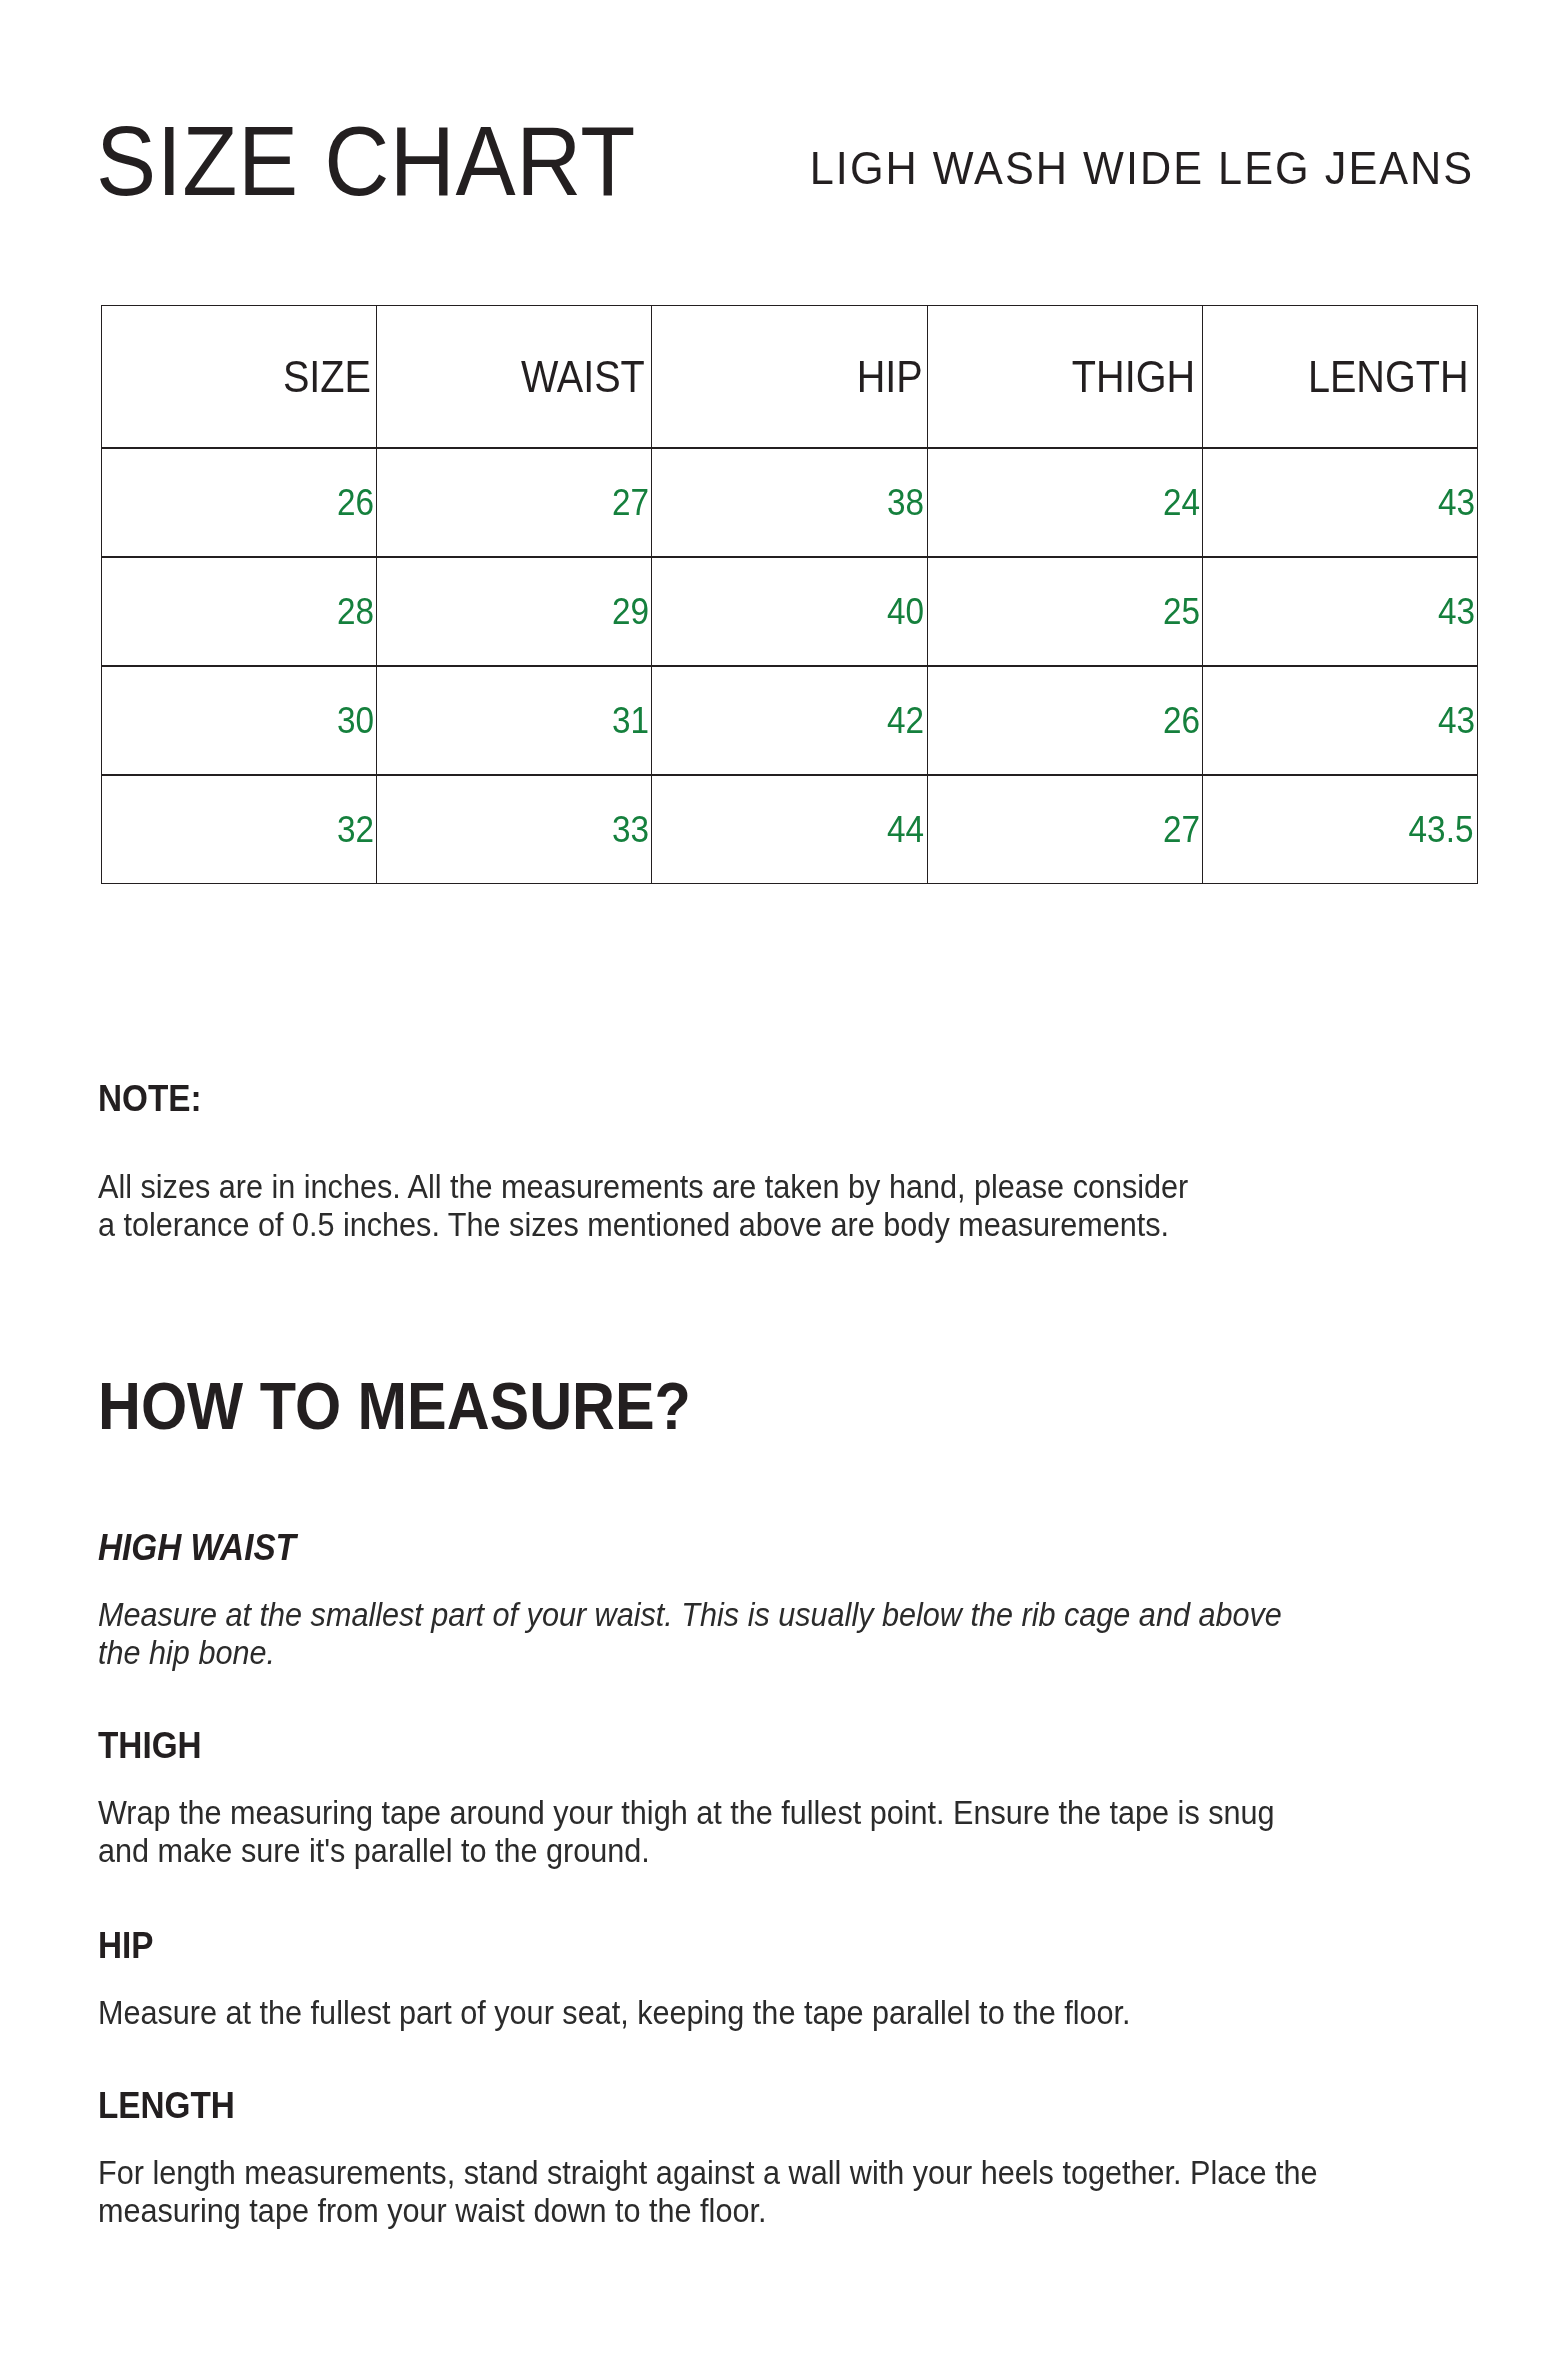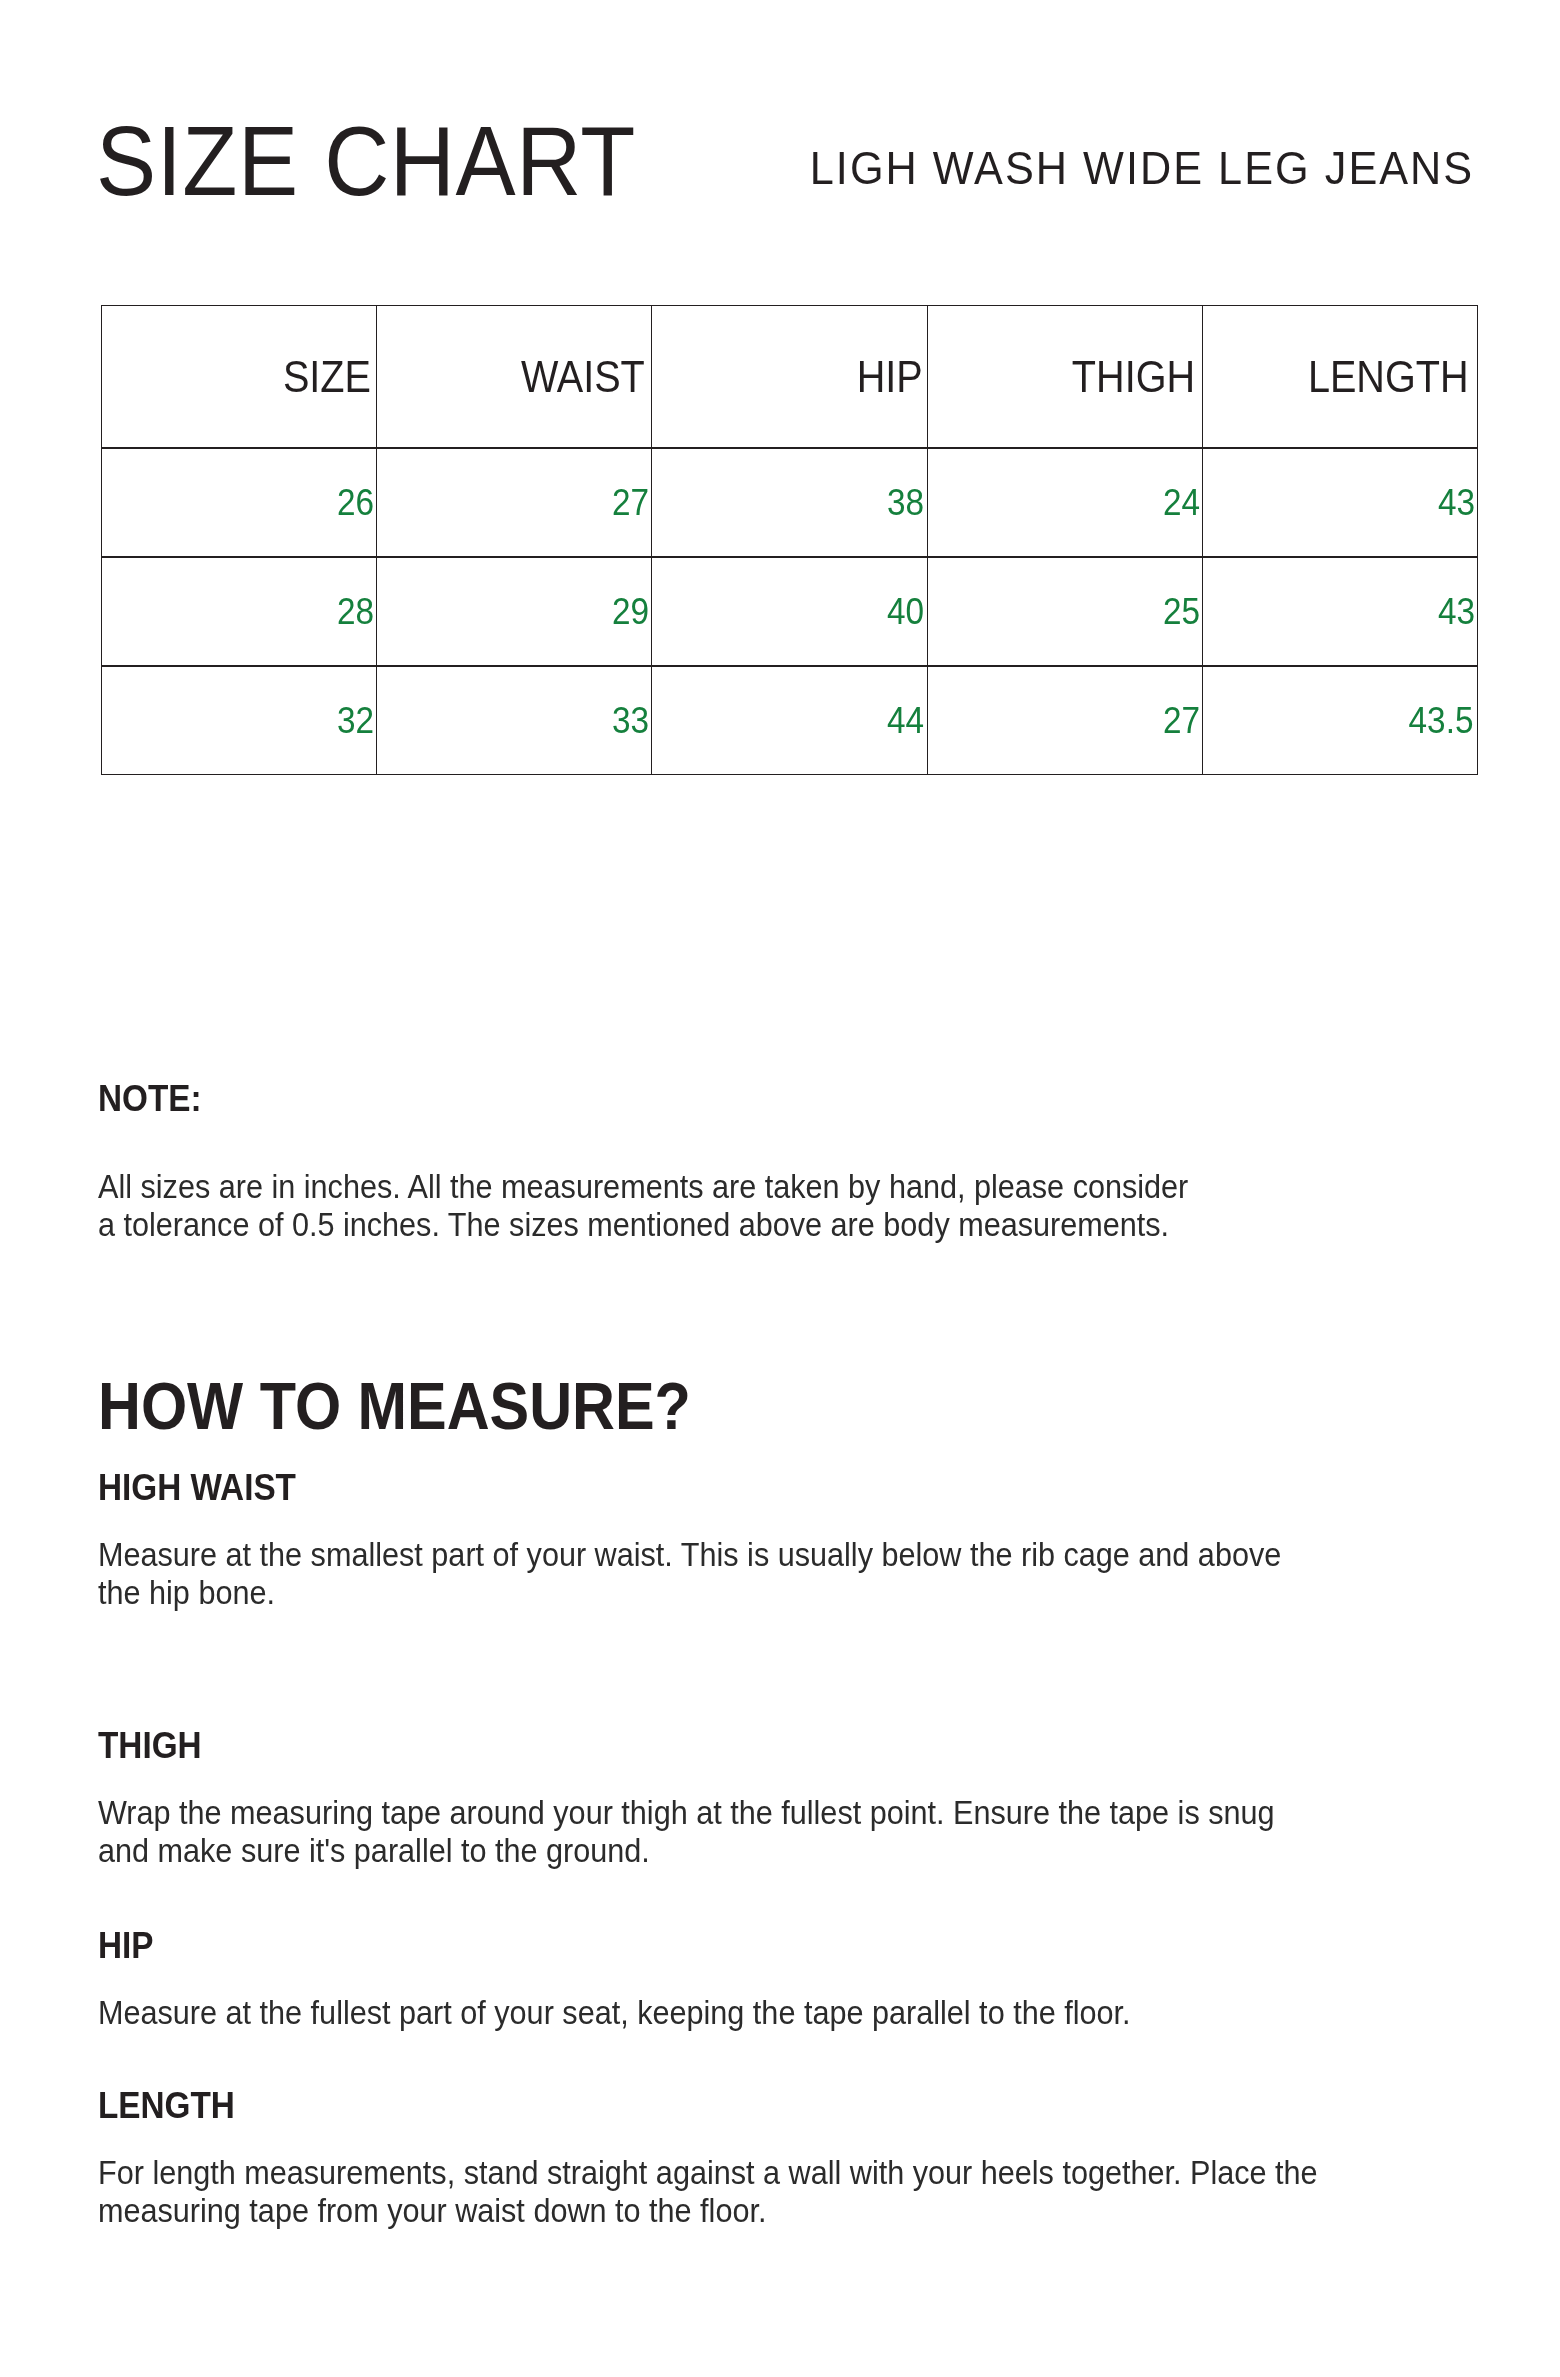--- a/index.html
+++ b/index.html
@@ -80,38 +80,45 @@
       <td><span class="cell-text">43</span></td>
     </tr>
     <tr class="data-row">
       <td><span class="cell-text">28</span></td>
       <td><span class="cell-text">29</span></td>
       <td><span class="cell-text">40</span></td>
       <td><span class="cell-text">25</span></td>
       <td><span class="cell-text">43</span></td>
     </tr>
     <tr class="data-row">
+      <td><span class="cell-text">30</span></td>
+      <td><span class="cell-text">31</span></td>
+      <td><span class="cell-text">42</span></td>
+      <td><span class="cell-text">26</span></td>
+      <td><span class="cell-text">43</span></td>
+    </tr>
+    <tr class="data-row">
       <td><span class="cell-text">32</span></td>
       <td><span class="cell-text">33</span></td>
       <td><span class="cell-text">44</span></td>
       <td><span class="cell-text">27</span></td>
       <td><span class="cell-text">43.5</span></td>
     </tr>
   </tbody>
 </table>
 
 <div class="abs note-label">NOTE:</div>
 <div class="abs note-body">
   <span>All sizes are in inches. All the measurements are taken by hand, please consider</span>
   <span>a tolerance of 0.5 inches. The sizes mentioned above are body measurements.</span>
 </div>
 
 <div class="abs how-title">HOW TO MEASURE?</div>
 
-<div class="section" style="top: 1469px;">
+<div class="section" style="top: 1529px; font-style: italic;">
   <h3>HIGH WAIST</h3>
   <p>
     <span>Measure at the smallest part of your waist. This is usually below the rib cage and above</span>
     <span>the hip bone.</span>
   </p>
 </div>
 
 <div class="section" style="top: 1727px;">
   <h3>THIGH</h3>
   <p>

